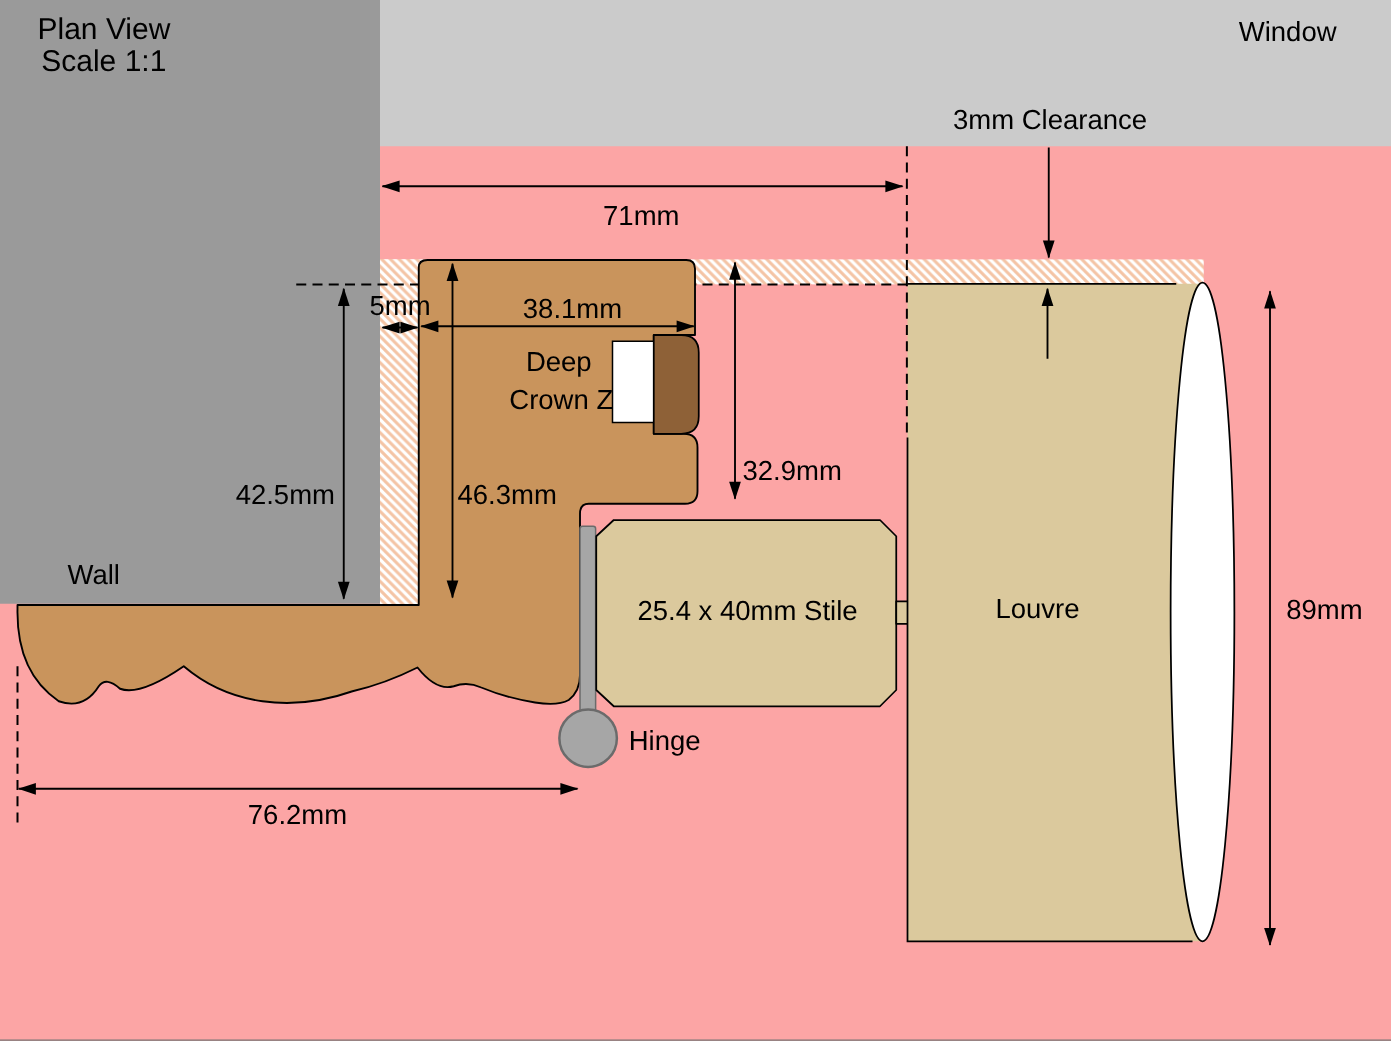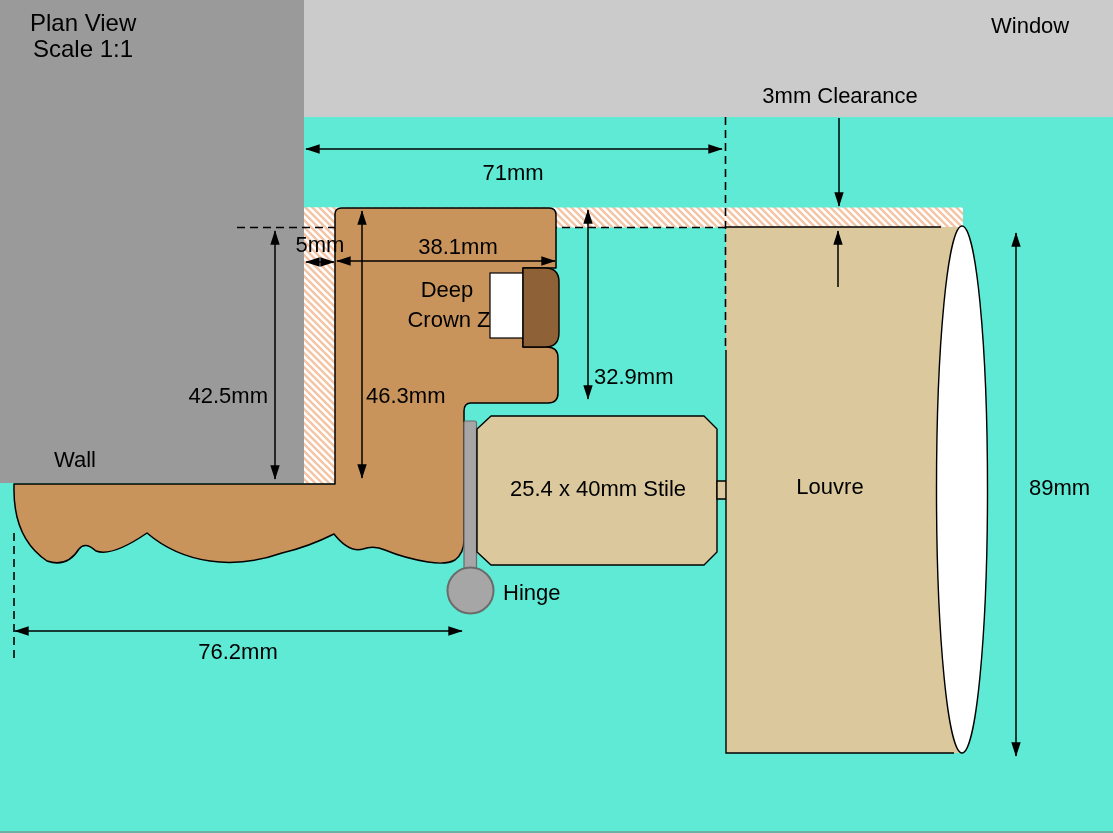--- a/index.html
+++ b/index.html
@@ -1,16 +1,16 @@
 <!DOCTYPE html>
 <html style="--wall: #9a9a9a; --window: #cbcbcb; --frame: #c9945c; --stile: #dbc99d; --clip: #8e6137; --hinge: #a6a6a6; --hingeline: #6b6b6b; --hatch: #f4c4a5;"><head>
 <meta charset="utf-8">
 <style>
   html,body{margin:0;padding:0;background:#ffffff;}
-  .stage{width:1113px;height:833px;position:relative;background:#5eead4;overflow:hidden;}
+  .stage{width:1113px;height:833px;position:relative;background:#fca5a5;overflow:hidden;}
   svg{display:block;}
   .lbl{font-family:"Liberation Sans","DejaVu Sans",sans-serif;font-size:22px;fill:#000;}
   .title{font-family:"Liberation Sans","DejaVu Sans",sans-serif;font-size:24px;fill:#000;}
   .wall-fill{fill:var(--wall,#9a9a9a);}
   .window-fill{fill:var(--window,#cbcbcb);}
   .frame-fill{fill:var(--frame,#c9945c);stroke:#000;stroke-width:1.5;stroke-linejoin:round;}
   .stile-fill{fill:var(--stile,#dbc99d);stroke:#000;stroke-width:1.4;stroke-linejoin:round;}
   .stile-noline{fill:var(--stile,#dbc99d);}
   .clip-fill{fill:var(--clip,#8e6137);stroke:#000;stroke-width:1.4;stroke-linejoin:round;}
   .slot-fill{fill:#ffffff;stroke:#000;stroke-width:1.2;}

